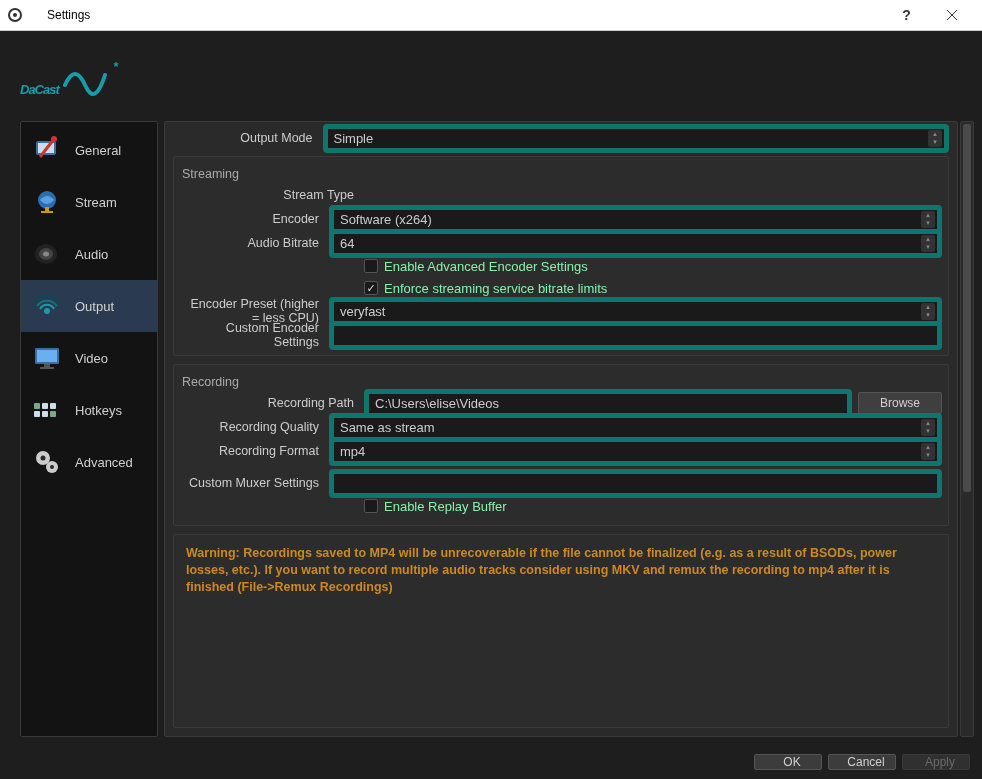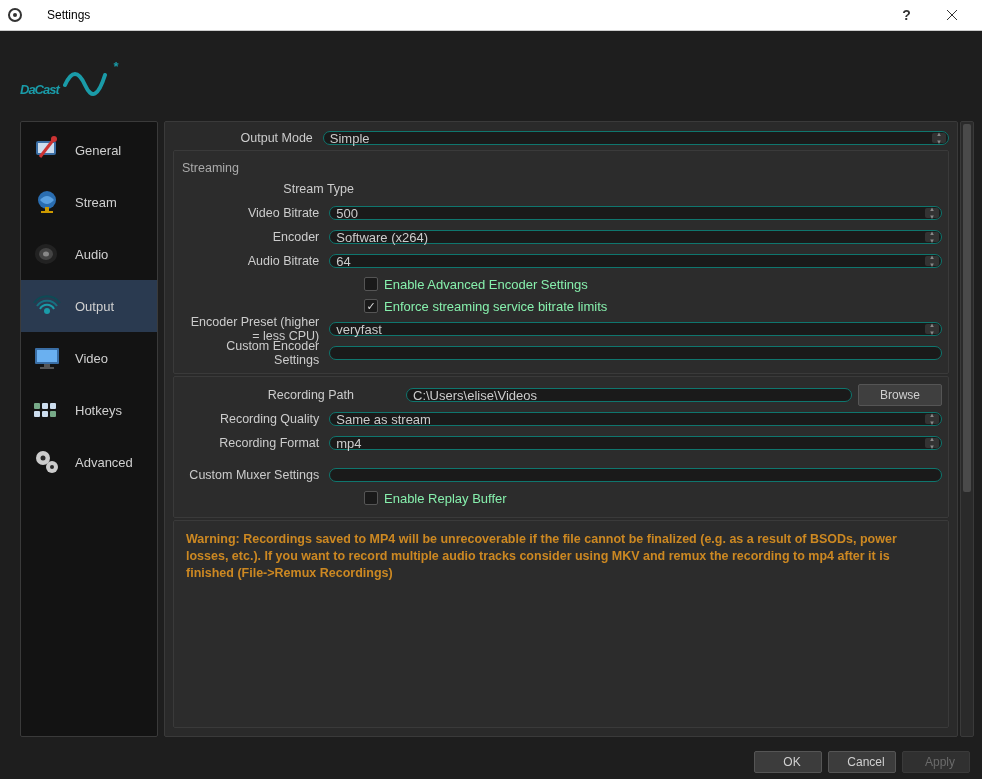--- a/index.html
+++ b/index.html
@@ -15,40 +15,40 @@
 .app { background: #1e1e1e; height: 749px; display:flex; flex-direction:column; border-top: 1px solid #ccc;}
 .brandbar { height: 90px; padding: 10px 20px; display:flex; align-items:center; }
 .brandbar .logo { color: #1a9ba8; font-size: 38px; font-weight: bold; font-style: italic; letter-spacing:-1px; display:flex; align-items:flex-end;}
 .brandbar .logo svg { margin-left:4px;}
 .mainrow { flex:1; display:flex; padding: 0 8px 8px 20px; gap:6px; overflow:hidden;}
 .sidebar { width: 138px; background:#131313; border:1px solid #3a3a3a; border-radius:2px; padding-top:2px;}
 .sidebar-item { display:flex; align-items:center; height:52px; padding-left:10px; gap:12px; color:#d0d0d0; cursor:default;}
 .sidebar-item .iconbox { width:32px; height:32px; display:flex; align-items:center; justify-content:center;}
 .sidebar-item.active { background:#2a3a50; }
 .content { flex:1; display:flex; gap:2px;}
-.panel { flex:1; background:#2a2a2a; border:1px solid #3a3a3a; border-radius:2px; padding:4px 8px 8px 8px; overflow:hidden; display:flex; flex-direction:column; }
+.panel { flex:1; background:#2a2a2a; border:1px solid #3a3a3a; border-radius:2px; padding:4px 8px 8px 8px; overflow:hidden; display:flex; flex-direction:column; gap:6px;}
 .scrollbar { width:14px; background:#2a2a2a; border:1px solid #3a3a3a; border-radius:2px; position:relative;}
 .scrollbar .thumb { position:absolute; left:2px; right:2px; top:2px; height:60%; background:#4a4a4a; border-radius:2px;}
 .formrow { display:flex; align-items:center; height:24px; gap:8px;}
 .formrow .label { width:176px; text-align:right; color:#ccc; font-size:12.5px; padding-right:2px;}
-.formrow .control { flex:1;margin-left:42px; }
-.select, .textinput, .spinner { width:100%; height:14px; background:#1a1a1a; border:1px solid #0f766e; border-radius:11px; color:#ccc; padding:0 6px; display:flex; align-items:center; position:relative; font-size:12.5px;}
+.formrow .control { flex:1; }
+.select, .textinput, .spinner { width:100%; height:29px; background:#1a1a1a; border:5px solid #0f766e; border-radius:4px; color:#ccc; padding:0 6px; display:flex; align-items:center; position:relative; font-size:12.5px;}
 .select .arrows, .spinner .arrows { position:absolute; right:2px; top:1px; bottom:1px; width:14px; background:#333; border-radius:2px; display:flex; flex-direction:column; align-items:center; justify-content:center; font-size:7px; color:#888; line-height:8px;}
 .checkbox-row { display:flex; align-items:center; gap:6px; padding-left:184px; color:#86efac; height:22px; font-size:12.5px;}
 .checkbox-row .box { width:14px; height:14px; background:#1a1a1a; border:1px solid #555; border-radius:2px; display:flex; align-items:center; justify-content:center; color:#ddd; font-size:11px;}
 .checkbox-row .box.checked::after { content:"✓"; }
 .grouplabel { color:#aaa; font-size:12.5px; padding:4px 0 2px 2px;}
 .groupbox { border:1px solid #3a3a3a; border-radius:2px; padding:6px 6px 8px 6px; background:#2c2c2c; margin-bottom:2px;}
 .path-row { display:flex; gap:6px; align-items:center;}
 .path-row .textinput { flex:1; }
 .browse-btn { width:84px; height:22px; background:#3f3f3f; border:1px solid #555; border-radius:2px; color:#d0d0d0; display:flex; align-items:center; justify-content:center; font-size:12px; cursor:default;}
 .warning-box { border:1px solid #3a3a3a; border-radius:2px; padding:10px 12px; background:#2c2c2c; flex:1;}
 .warning-text { color:#cc8822; font-weight:bold; font-size:12.5px; line-height:1.35;}
 .footer { height:34px; display:flex; align-items:center; justify-content:flex-end; padding:0 12px; gap:6px; background:#1e1e1e;}
-.footer .btn { width:68px; height:22px; background:#3c3c3c; border:1px solid #555; border-radius:2px; color:#d0d0d0; display:flex; align-items:center; justify-content:center; font-size:12px; cursor:default;padding-left:8px;}
+.footer .btn { width:68px; height:16px; background:#3c3c3c; border:1px solid #555; border-radius:2px; color:#d0d0d0; display:flex; align-items:center; justify-content:center; font-size:12px; cursor:default;padding-left:8px;}
 .footer .btn.disabled { color:#6a6a6a; background:#303030; border-color:#3a3a3a;}
 </style>
 </head>
 <body>
 
 <div class="titlebar">
   <div class="circle-icon"></div>
   <div class="title">Settings</div>
   <div class="spacer"></div>
   <div class="winbtn help">?</div>
@@ -168,27 +168,20 @@
           </div>
         </div>
 
         <div class="groupbox">
           <div class="grouplabel">Streaming</div>
 
           <div class="formrow">
             <div class="label">Stream Type</div>
           </div>
           <div class="formrow">
-            <div class="label">Video Bitrate</div>
-            <div class="spinner">
-                <span>500</span>
-                <div class="arrows">▴<br>▾</div>
-              </div>
-          </div>
-          <div class="formrow">
             <div class="label">Encoder</div>
             <div class="select">
                 <span>Software (x264)</span>
                 <div class="arrows">▴<br>▾</div>
               </div>
           </div>
           <div class="formrow">
             <div class="label">Audio Bitrate</div>
             <div class="select">
                 <span>64</span>
@@ -212,20 +205,21 @@
           </div>
           <div class="formrow">
             <div class="label">Custom Encoder Settings</div>
             <div class="textinput">
                 <span></span>
               </div>
           </div>
         </div>
 
         <div class="groupbox">
+          <div class="grouplabel">Recording</div>
 
           <div class="formrow">
             <div class="label">Recording Path</div>
             <div class="control path-row">
               <div class="textinput">
                   <span>C:\Users\elise\Videos</span>
                 </div>
               <div class="browse-btn">Browse</div>
             </div>
           </div>

